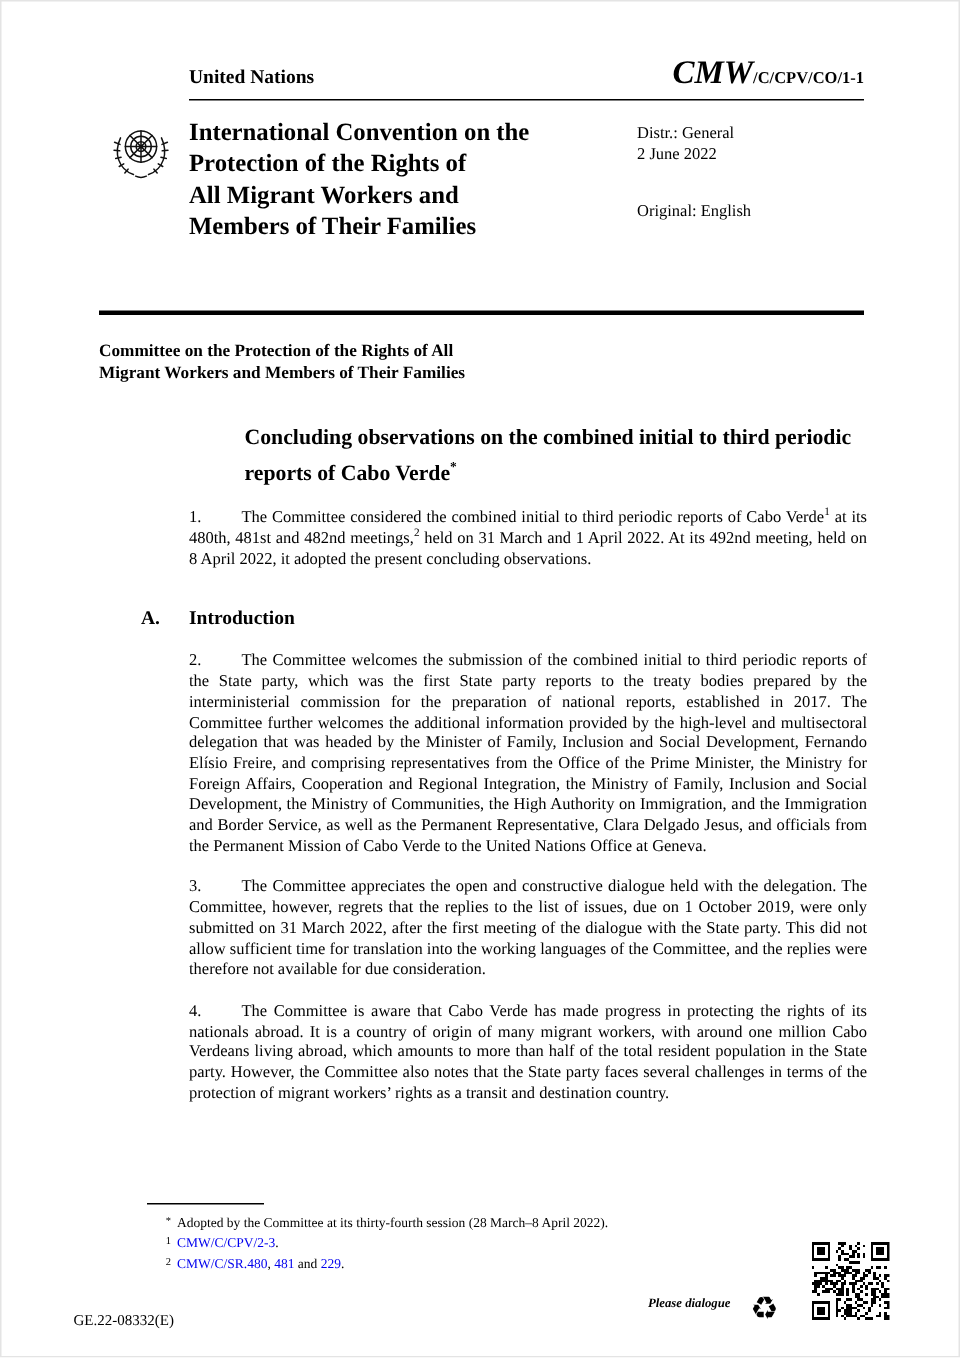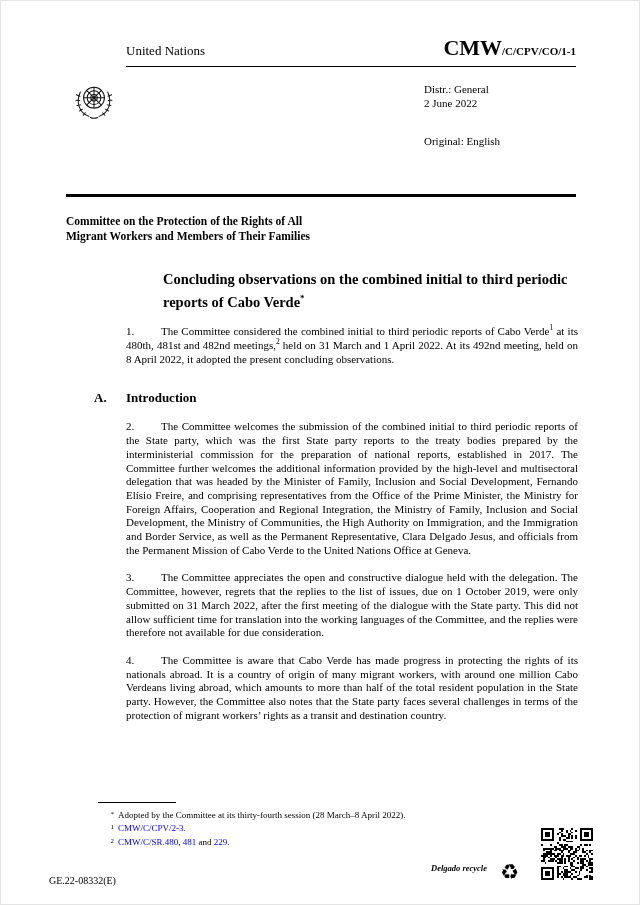--- a/index.html
+++ b/index.html
@@ -6,23 +6,23 @@
   html,body { background:#ffffff; }
   .page {
     position:relative; width:640px; height:905px; margin:0 auto;
     background:#fff; color:#000;
     font-family:"Liberation Serif", serif;
     overflow:hidden; border:1px solid #e4e4e4;
   }
 
   
   .top-row { display:flex; justify-content:space-between; align-items:baseline; margin:34px 63px 0 125px; }
-  .org-name { font-weight:normal; font-size:13px; }
+  .org-name { font-weight:bold; font-size:13px; }
   .doc-symbol { white-space:nowrap; }
-  .symbol-main { font-size:22px; font-weight:bold; }
+  .symbol-main { font-size:22px; font-weight:bold;font-style:italic; }
   .symbol-suffix { font-size:11px; font-weight:bold; }
   .thin-rule { height:1px; background:#000; margin:5px 63px 0 125px; }
 
   
   .masthead { display:flex; margin:10px 63px 0 70px; }
   .emblem { width:46px; height:46px; flex:none; margin-right:9px; margin-top:2px; }
   .masthead-title { font-size:16.5px; font-weight:bold; line-height:21px; white-space:pre-line; width:300px; }
   .distr-block { margin-left:auto; width:152px; font-size:11px; line-height:14px; padding-top:5px; }
   .distr-original { margin-top:24px; }
 
@@ -74,20 +74,24 @@
           <circle cx="32" cy="26" r="4.5"></circle>
           <path d="M17.5 26 H46.5 M32 11.5 V40.5 M21.7 15.7 L42.3 36.3 M42.3 15.7 L21.7 36.3"></path>
           <path d="M13 18 C6.5 32 11 47 25 52"></path>
           <path d="M51 18 C57.5 32 53 47 39 52"></path>
           <path d="M27 53.5 C30.3 55 33.7 55 37 53.5"></path>
           <path d="M12.5 24 L7.5 22 M12.3 30 L7 29.5 M13.5 36 L8.5 37 M16 42 L11.8 44.5 M20 47 L17 50.5"></path>
           <path d="M51.5 24 L56.5 22 M51.7 30 L57 29.5 M50.5 36 L55.5 37 M48 42 L52.2 44.5 M44 47 L47 50.5"></path>
         </g>
       </svg>
     </div>
+    <div class="masthead-title">International Convention on the
+Protection of the Rights of
+All Migrant Workers and
+Members of Their Families</div>
     <div class="distr-block">
       <div>Distr.: General</div>
       <div>2 June 2022</div>
       <div class="distr-original">Original: English</div>
     </div>
   </div>
 
   <div class="thick-rule"></div>
 
   <div class="committee">Committee on the Protection of the Rights of All
@@ -111,21 +115,21 @@
   </main>
 
   <div class="footnotes">
     <div class="fn-sep"></div>
     <div class="fn-row"><span class="fn-marker">*</span><span>Adopted by the Committee at its thirty-fourth session (28 March–8 April 2022).</span></div>
     <div class="fn-row"><span class="fn-marker">1</span><a class="fn-link">CMW/C/CPV/2-3</a><span>.</span></div>
     <div class="fn-row"><span class="fn-marker">2</span><a class="fn-link">CMW/C/SR.480</a><span>, </span><a class="fn-link">481</a><span> and </span><a class="fn-link">229</a><span>.</span></div>
   </div>
 
   <div class="footer-docnum">GE.22-08332(E)</div>
-  <div class="recycle-label">Delgado recycle</div>
+  <div class="recycle-label">Please dialogue</div>
   <div class="recycle-icon">♻</div>
   <div class="qr">
     <svg viewBox="0 0 29 29" width="52" height="52" shape-rendering="crispEdges">
       <rect x="0" y="0" width="29" height="29" fill="#fff"></rect>
       <g fill="#000">
         <rect x="0" y="0" width="7" height="7"></rect>
           <rect x="1" y="1" width="5" height="5" fill="#fff"></rect>
           <rect x="2" y="2" width="3" height="3"></rect>
         <rect x="22" y="0" width="7" height="7"></rect>
           <rect x="23" y="1" width="5" height="5" fill="#fff"></rect>

